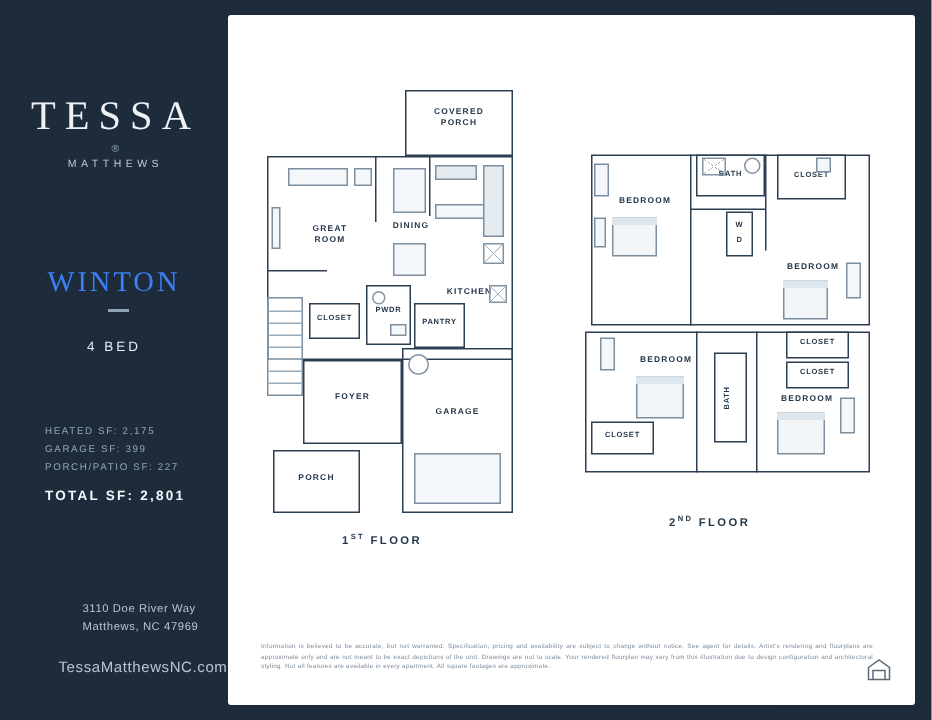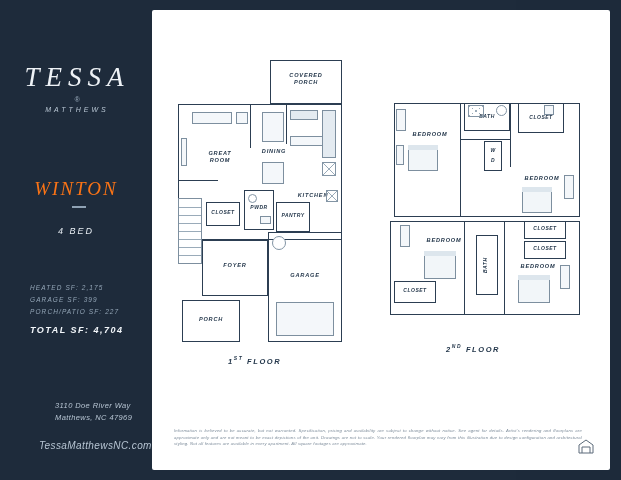--- a/index.html
+++ b/index.html
@@ -1,26 +1,26 @@
 <!DOCTYPE html>
 <html><head>
 <meta charset="utf-8">
 <style>
   html,body{margin:0;padding:0;}
   body{width:621px;height:480px;background:#1d2a3a;font-family:"Liberation Sans",sans-serif;overflow:hidden;}
-  #root{position:relative;width:516px;height:480px;background:#1e2b3b;font-style:italic;}
+  #root{position:relative;width:516px;height:480px;background:#1e2b3b;}
 
   
   .brand{position:absolute;left:0;top:0;width:152px;height:480px;color:#e9edf1;}
   .logo{position:absolute;left:14px;top:62px;width:126px;text-align:center;}
   .logo .word{font-family:"Liberation Serif",serif;font-size:27px;letter-spacing:6px;color:#eef2f6;white-space:nowrap;}
   .logo .mark{font-size:7px;color:#9fb0c0;margin-top:3px;}
   .logo .sub{font-size:7px;letter-spacing:3px;color:#b9c7d4;margin-top:3px;}
 
-  .plan-name{position:absolute;left:0;top:178px;width:152px;text-align:center;font-family:"Liberation Serif",serif;font-size:19px;letter-spacing:2px;color:#f97316;}
+  .plan-name{position:absolute;left:0;top:178px;width:152px;text-align:center;font-family:"Liberation Serif",serif;font-size:19px;letter-spacing:2px;color:#3b82f6;}
   .rule{position:absolute;left:72px;top:206px;width:14px;height:2px;background:#8fa2b4;}
   .beds{position:absolute;left:0;top:226px;width:152px;text-align:center;font-size:9px;letter-spacing:2px;color:#e6ecf2;}
   .baths{position:absolute;left:0;top:246px;width:152px;text-align:center;font-size:9px;letter-spacing:2px;color:#e6ecf2;}
 
   .sf-block{position:absolute;left:30px;top:282px;width:120px;color:#93a5b6;font-size:6.5px;letter-spacing:1.1px;line-height:12px;}
   .total{position:absolute;left:30px;top:325px;font-size:9px;letter-spacing:1.5px;color:#f2f6fa;font-weight:bold;}
 
   .addr{position:absolute;left:28px;top:400px;width:130px;color:#b7c5d3;font-size:7.5px;line-height:12px;letter-spacing:.4px;margin-left:27px;}
   .site{position:absolute;left:20px;top:440px;width:130px;color:#b7c5d3;font-size:10px;letter-spacing:.4px;margin-left:19px;}
 
@@ -68,21 +68,21 @@
 
     <div class="plan-name">WINTON</div>
     <div class="rule"></div>
     <div class="beds">4 BED</div>
 
     <div class="sf-block">
       <div>HEATED SF: 2,175</div>
       <div>GARAGE SF: 399</div>
       <div>PORCH/PATIO SF: 227</div>
     </div>
-    <div class="total">TOTAL SF: 4,704</div>
+    <div class="total">TOTAL SF: 2,801</div>
 
     <div class="addr">
       <div>3110 Doe River Way</div>
       <div>Matthews, NC 47969</div>
     </div>
     <div class="site">TessaMatthewsNC.com</div>
   </div>
 
   <div class="card">
 

